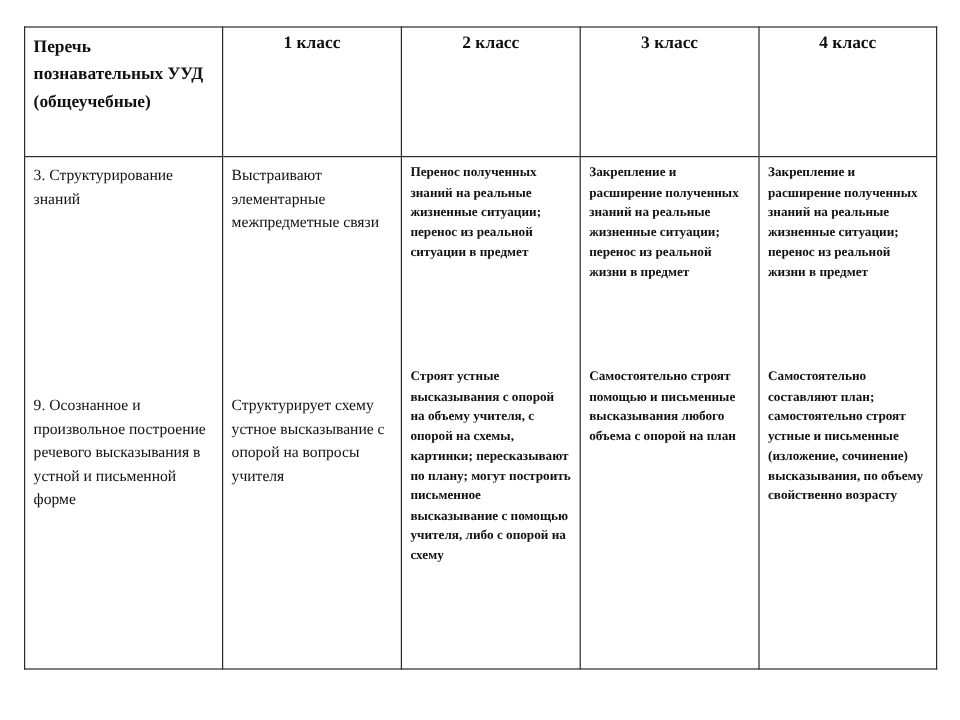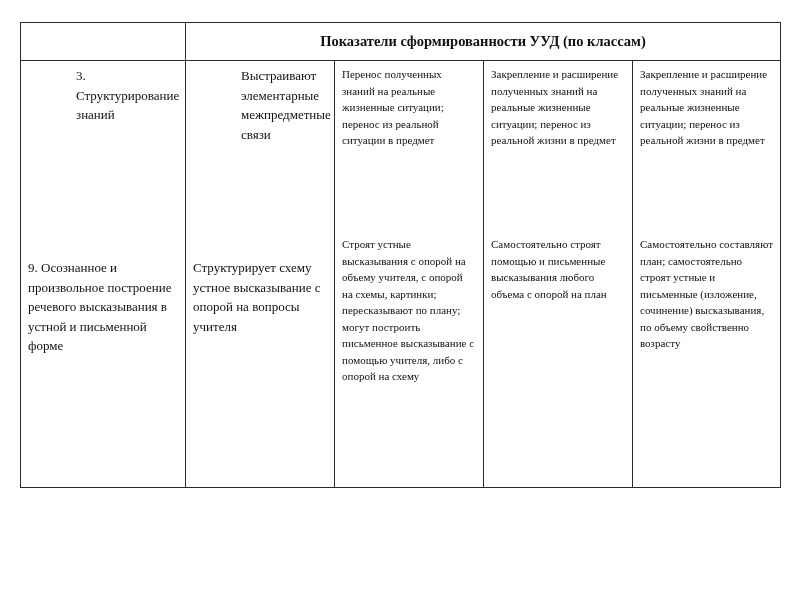--- a/index.html
+++ b/index.html
@@ -41,40 +41,43 @@
     padding-top: 7px;
   }
   .class-header {
     text-align: center;
     font-weight: bold;
     font-size: 14.5px;
     padding-top: 8px;
   }
   .body-cell .p1, .body-cell .p2 { white-space: normal; }
   .c0, .c1 { font-size: 13px; line-height: 1.5; }
-  .c2, .c3, .c4 { font-size: 11px; line-height: 1.5; }
-  .c0 .p1, .c1 .p1 { min-height: 192px; margin-left: 48px; }
+  .c2, .c3, .c4 { font-size: 11px; line-height: 1.5; font-weight: bold; }
+  .c0 .p1, .c1 .p1 { min-height: 192px; }
   .c2 .p1, .c3 .p1, .c4 .p1 { min-height: 170px; }
 </style>
 </head>
 <body>
 
 <div class="page">
   <table class="uud-table">
     <colgroup>
       <col style="width:165px">
       <col style="width:149px">
       <col style="width:149px">
       <col style="width:149px">
       <col style="width:148px">
     </colgroup>
     <tbody>
-      <tr class="r1">
-        <td class="corner"></td>
-        <td class="span-header" colspan="4">Показатели сформированности УУД (по классам)</td>
+      <tr class="r2">
+        <td class="col0-header">Перечь познавательных УУД (общеучебные)</td>
+        <td class="class-header">1 класс</td>
+        <td class="class-header">2 класс</td>
+        <td class="class-header">3 класс</td>
+        <td class="class-header">4 класс</td>
       </tr>
       <tr class="r3">
         <td class="body-cell c0">
           <div class="p1">3. Структурирование знаний</div>
           <div class="p2">9. Осознанное и произвольное построение речевого высказывания в устной и письменной форме</div>
         </td>
         <td class="body-cell c1">
           <div class="p1">Выстраивают элементарные межпредметные связи</div>
           <div class="p2">Структурирует схему устное высказывание с опорой на вопросы учителя</div>
         </td>

